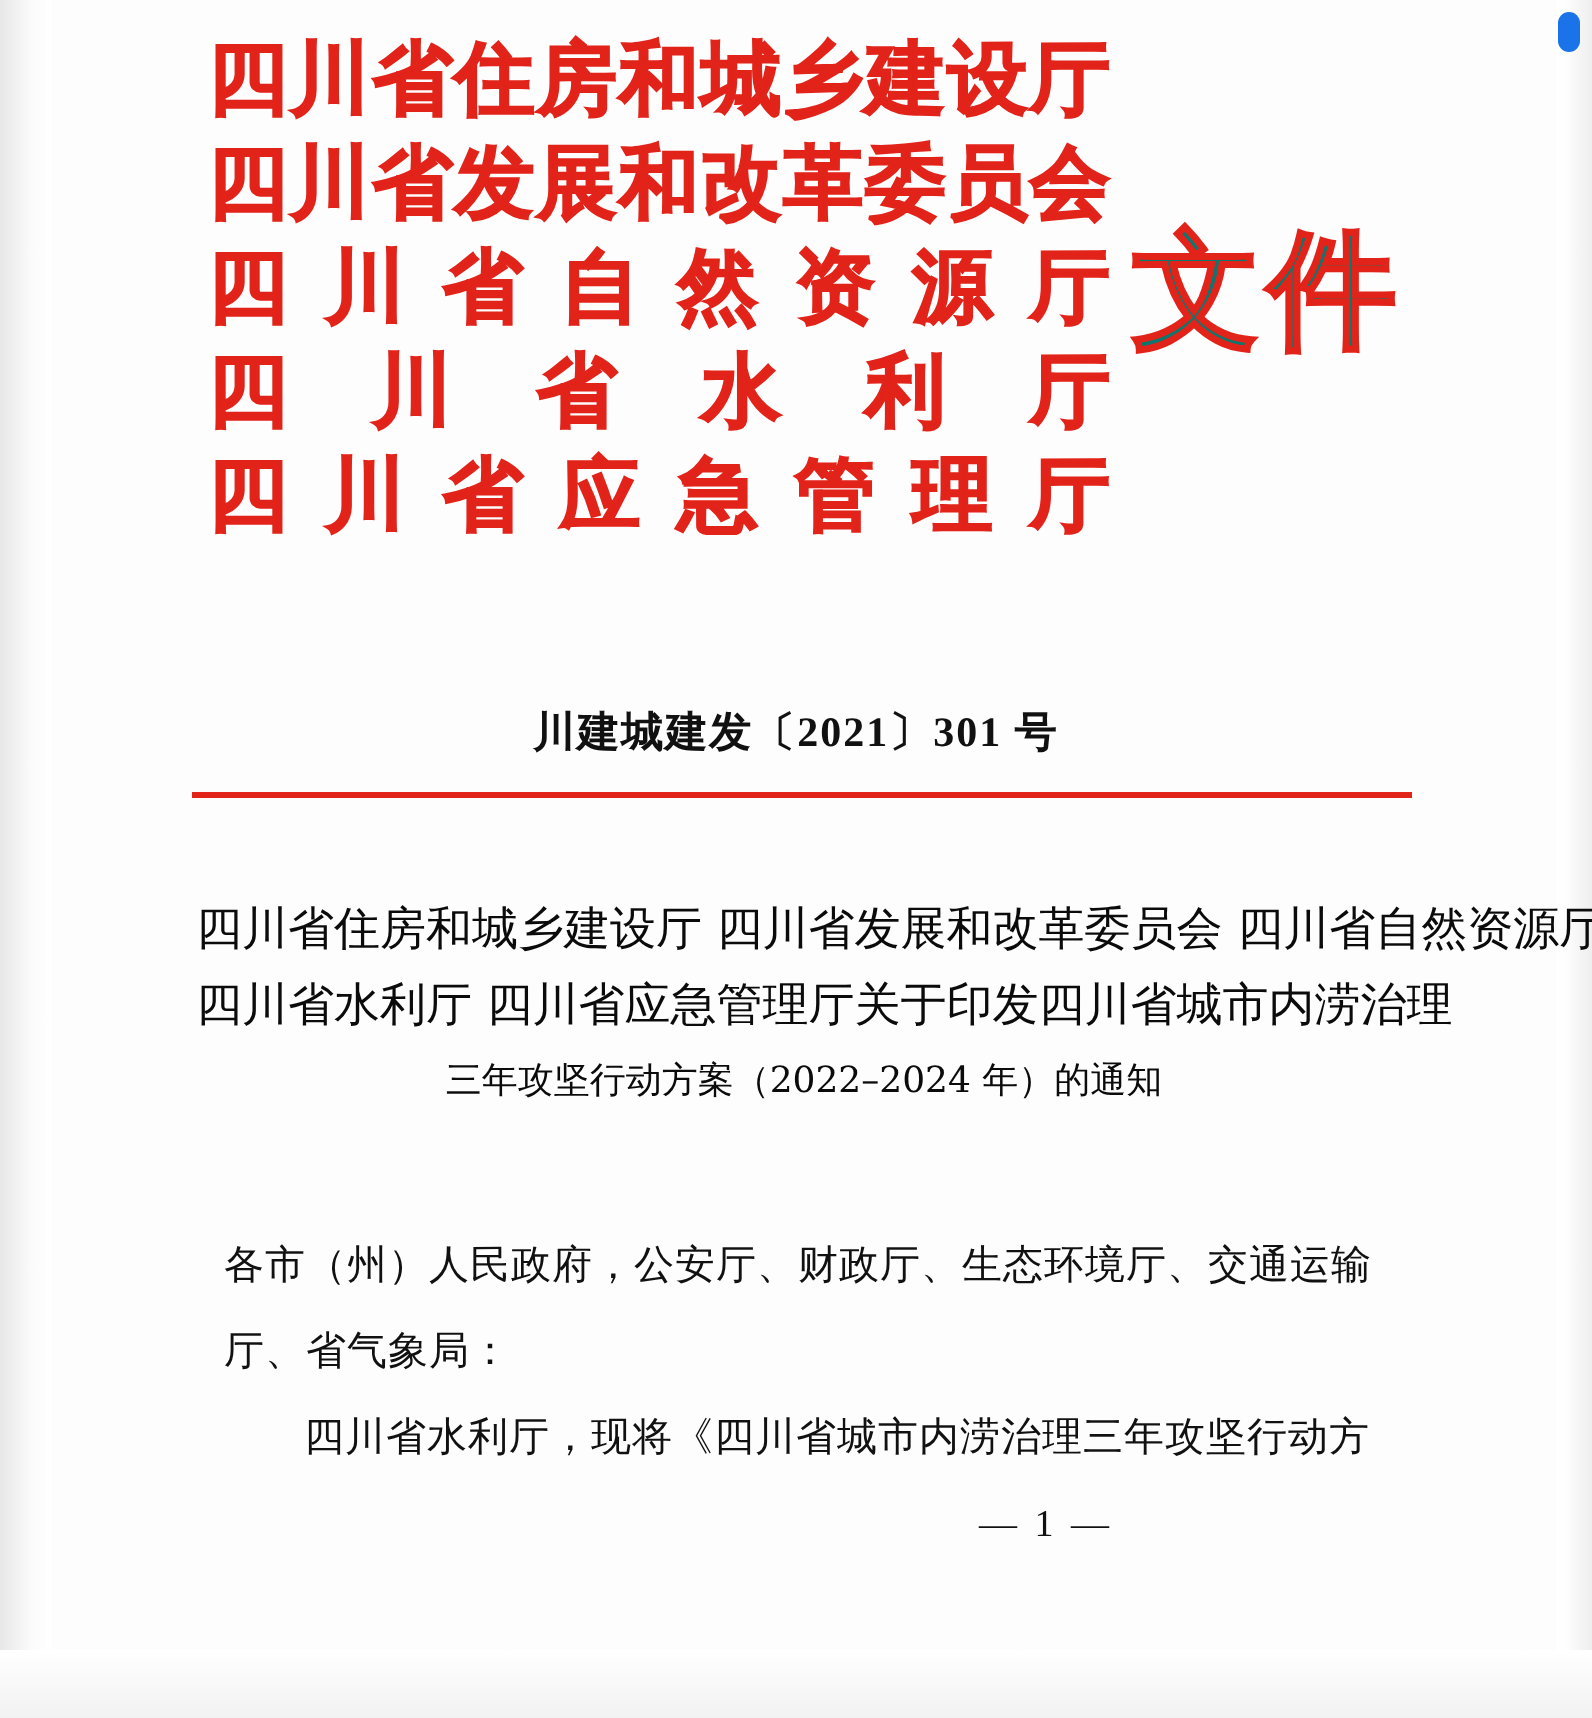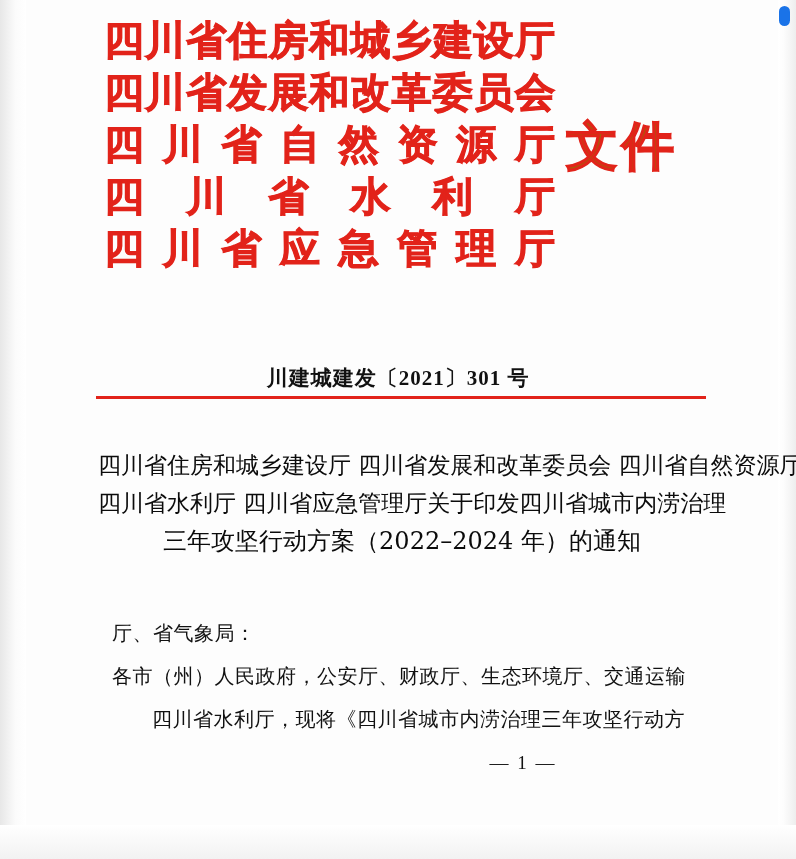--- a/index.html
+++ b/index.html
@@ -80,34 +80,34 @@
     display: flex;
     justify-content: space-between;
     -webkit-text-stroke: 1px #e2231a;
   }
   .mh-line span { display: inline-block; }
 
   .mh-wenjian {
     position: absolute;
     left: 566px;
     top: 96px;
-    color: #a16207;
+    color: #0f766e;
     font-family: "DejaVu Sans", "Liberation Sans", sans-serif;
     font-weight: bold;
-    font-size: 52px;
+    font-size: 64px;
     line-height: 72px;
     letter-spacing: 4px;
     -webkit-text-stroke: 1.5px #e2231a;
   }
 
   
   .doc-number {
     position: absolute;
     left: 0;
-    top: 364px;
+    top: 352px;
     width: 796px;
     text-align: center;
     font-size: 21px;
     font-weight: bold;
     letter-spacing: 1px;
     color: #111;
     font-family: "Liberation Serif", "DejaVu Serif", serif;
   }
 
   
@@ -128,21 +128,21 @@
     width: 608px;
     text-align: center;
     color: #0b0b0b;
     font-family: "DejaVu Serif", "Liberation Serif", serif;
     font-weight: normal;
     font-size: 23px;
     line-height: 38px;
     letter-spacing: 0px;
   }
   .title-line { white-space: nowrap; }
-  .title-line.l3 { font-size: 24px; }
+  .title-line.l3 { font-size: 18px; }
 
   
   .body-block {
     position: absolute;
     left: 112px;
     top: 612px;
     width: 592px;
     color: #111;
     font-size: 20px;
     line-height: 43px;
@@ -242,20 +242,20 @@
 
   <div class="red-rule"></div>
 
   <div class="title-block">
     <div class="title-line">四川省住房和城乡建设厅 四川省发展和改革委员会 四川省自然资源厅</div>
     <div class="title-line">四川省水利厅 四川省应急管理厅关于印发四川省城市内涝治理</div>
     <div class="title-line l3">三年攻坚行动方案（2022–2024 年）的通知</div>
   </div>
 
   <div class="body-block">
+    <p class="body-p">各市（州）人民政府，公安厅、财政厅、生态环境厅、交通运输</p>
     <p class="body-p">厅、省气象局：</p>
-    <p class="body-p">各市（州）人民政府，公安厅、财政厅、生态环境厅、交通运输</p>
     <p class="body-p indent">四川省水利厅，现将《四川省城市内涝治理三年攻坚行动方</p>
   </div>
 
   <div class="page-number">— 1 —</div>
 
 </div>
 
 </body></html>

